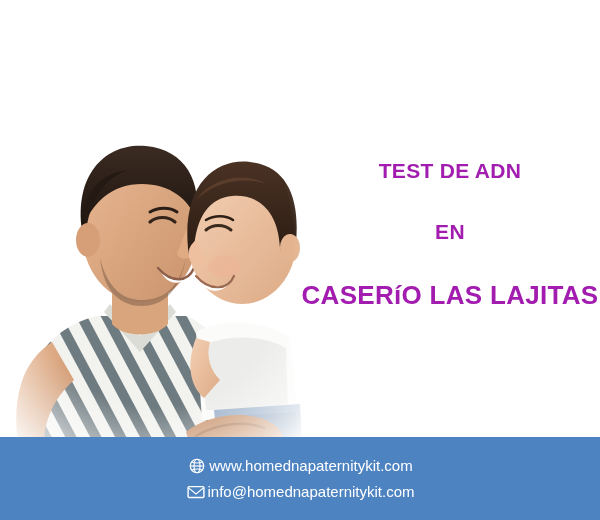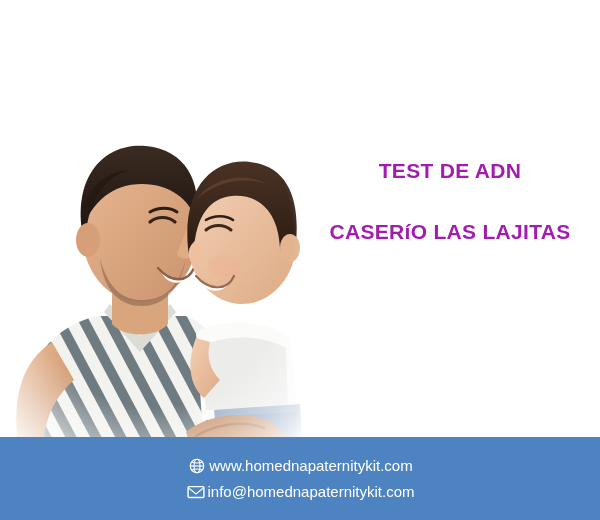--- a/index.html
+++ b/index.html
@@ -69,21 +69,21 @@
     color: #a21caf;
     font-size: 21px;
     font-weight: bold;
     letter-spacing: 0.3px;
     line-height: 1;
     margin: 0 0 40px 0;
     white-space: nowrap;
   }
   .headline-line.last {
     margin-bottom: 0;
-    font-size: 21px;
+    font-size: 26px;
   }
 
   
   .footer {
     position: absolute;
     left: 0;
     bottom: 0;
     width: 600px;
     height: 83px;
     background: #4d83c0;
@@ -218,20 +218,21 @@
       <ellipse cx="224" cy="186" rx="16" ry="11" fill="#f0b194" opacity="0.45"></ellipse>
 
       <rect x="0" y="0" width="310" height="365" fill="url(#vig)"></rect>
       <rect x="0" y="0" width="310" height="12" fill="#ffffff"></rect>
       <rect x="0" y="0" width="10" height="365" fill="#ffffff"></rect>
     </svg>
   </div>
 
   <div class="headline-block">
     <div class="headline-line">TEST DE ADN</div>
+    <div class="headline-line">EN</div>
     <div class="headline-line last">CASERíO LAS LAJITAS</div>
   </div>
 
   <div class="footer">
 
     <div class="footer-row">
       <div class="footer-item">
         <span class="icon">
           <svg width="18" height="18" viewBox="0 0 24 24" fill="none" stroke="#ffffff" stroke-width="1.6">
             <circle cx="12" cy="12" r="9"></circle>

